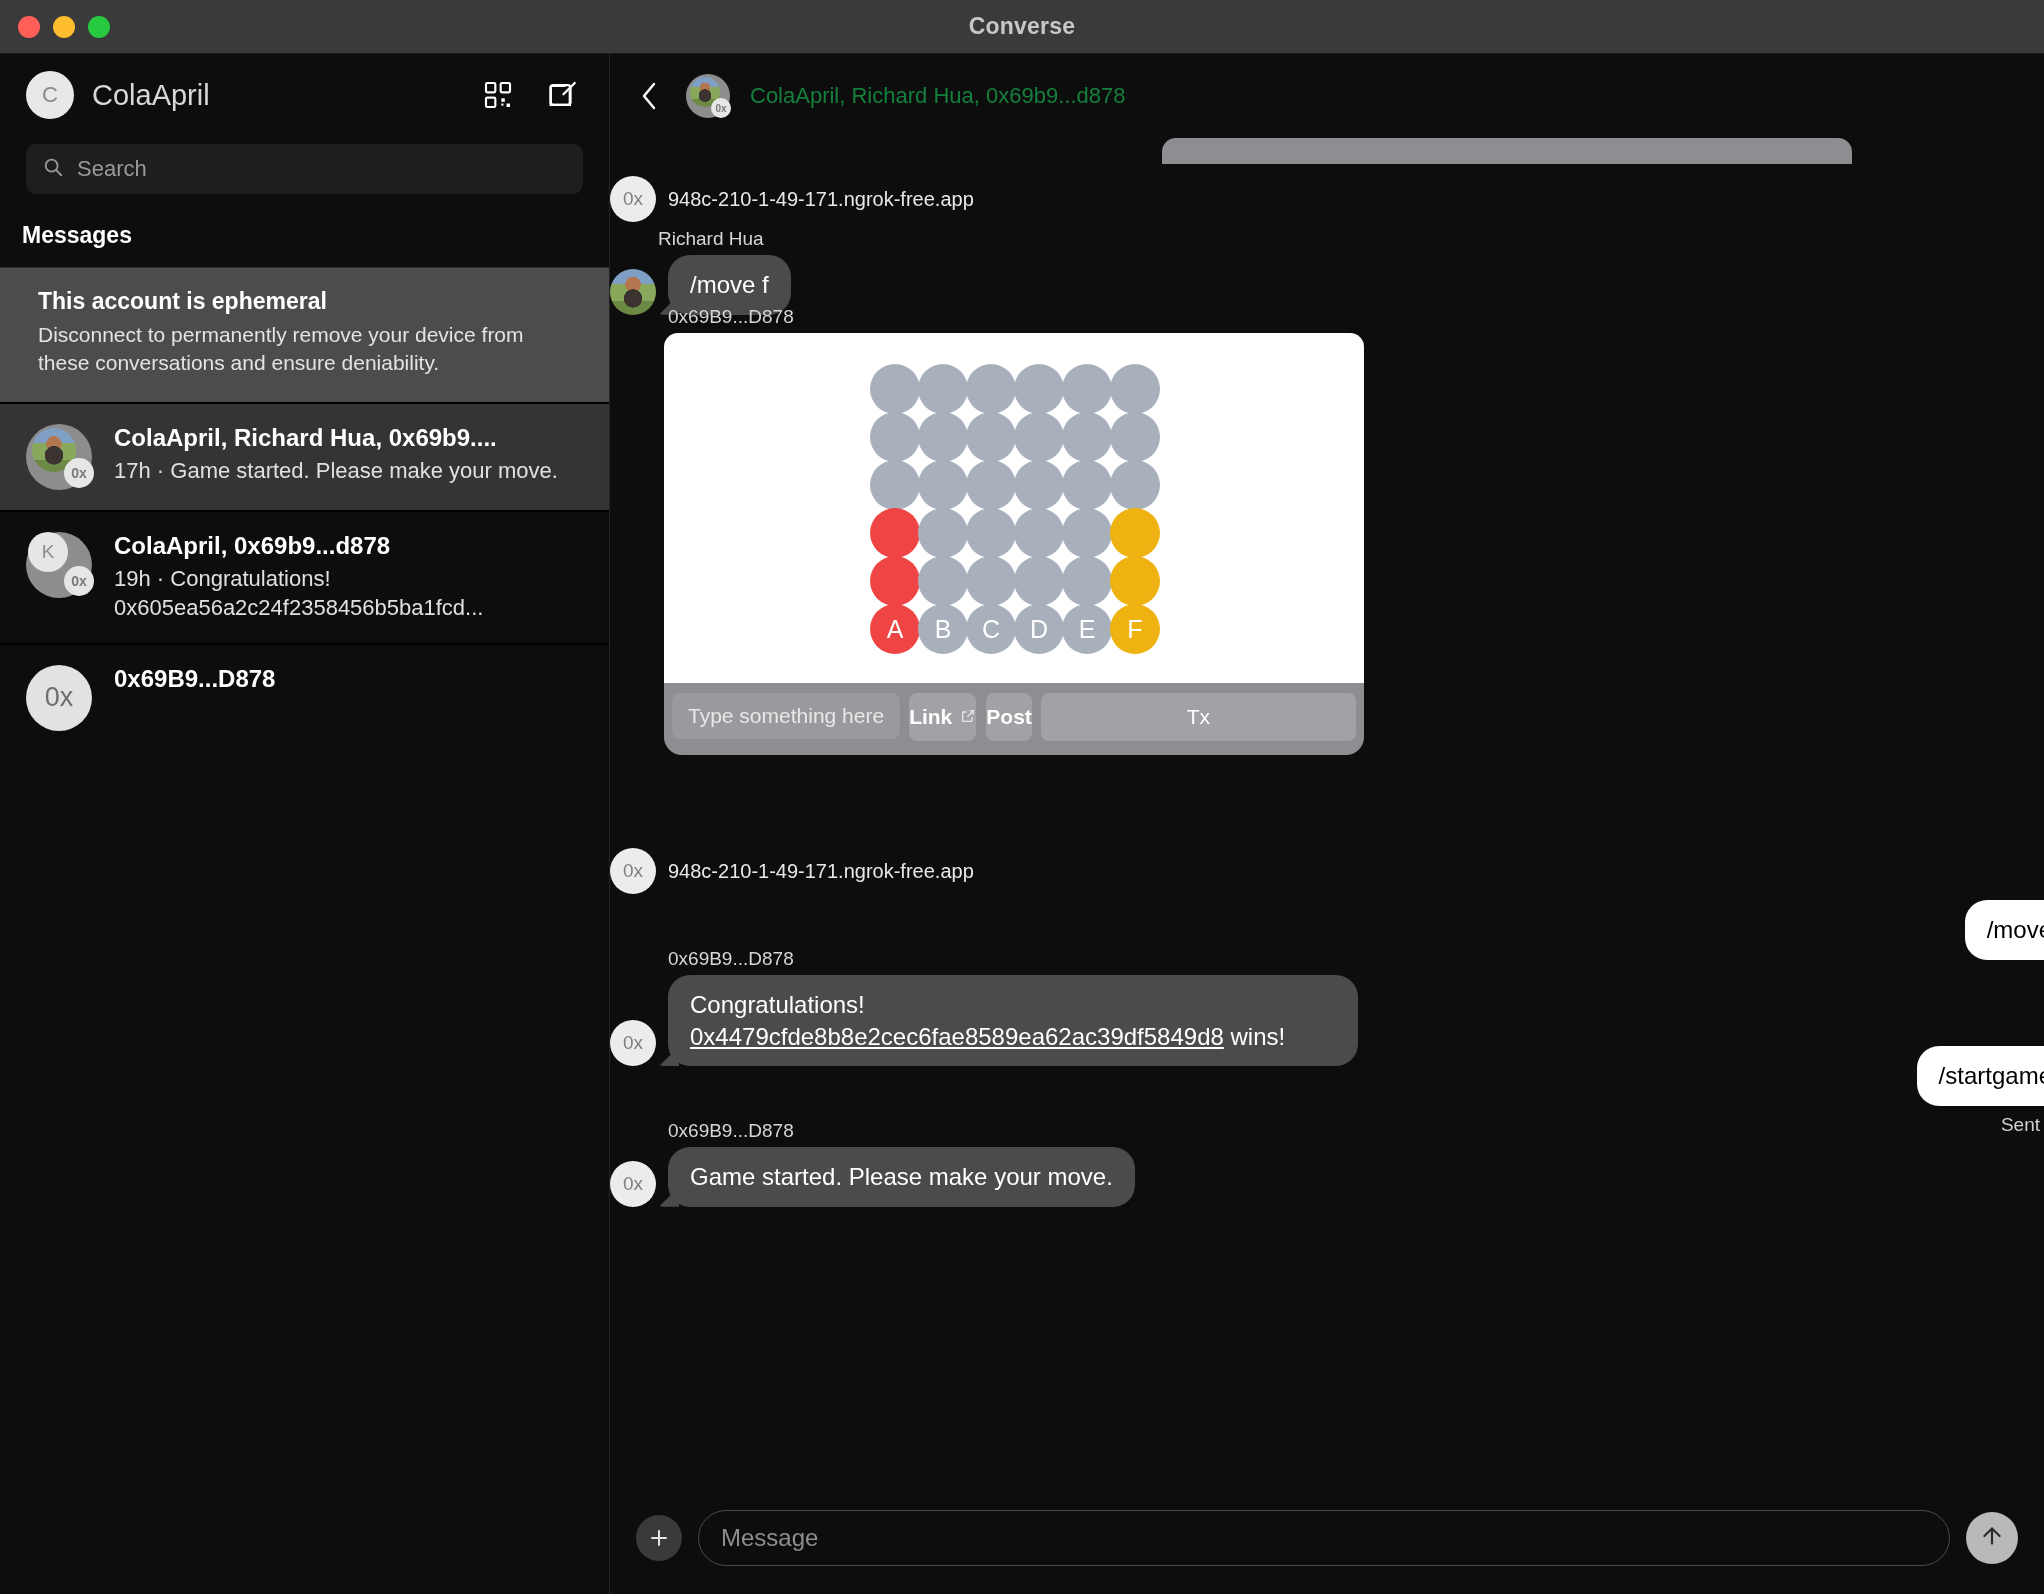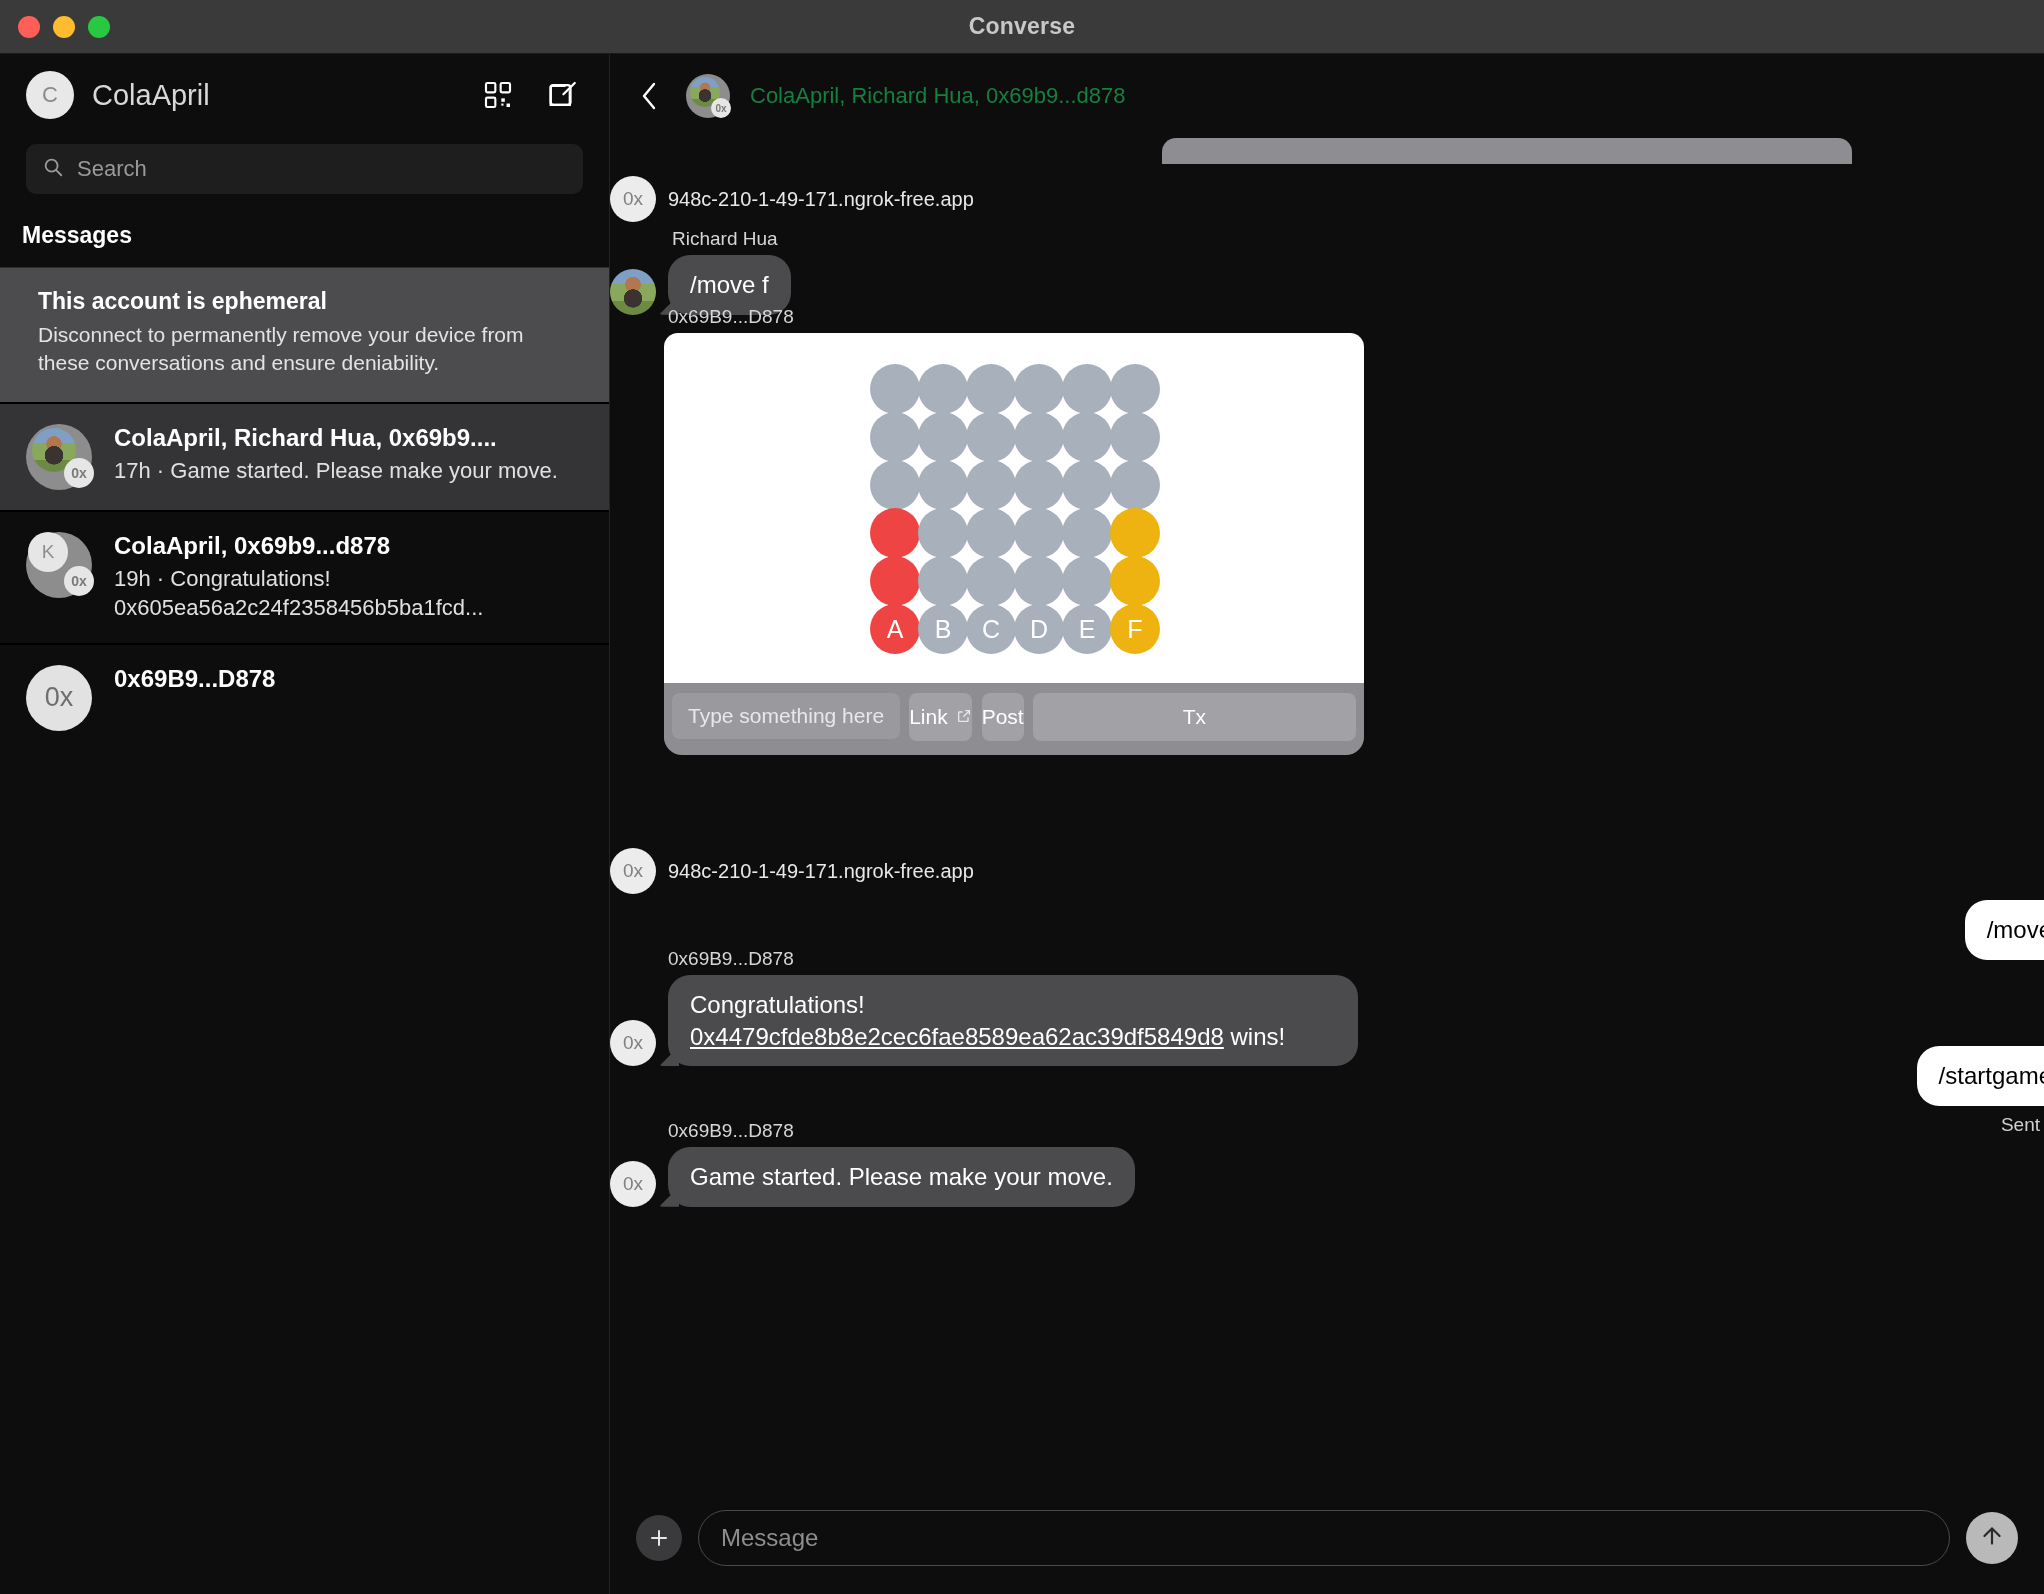--- a/index.html
+++ b/index.html
@@ -155,21 +155,21 @@
       radial-gradient(circle at 50% 64%, #3a3330 0 24%, transparent 25%),
       radial-gradient(circle at 50% 34%, #b3774f 0 20%, transparent 21%),
       linear-gradient(#7fa0c4 0 32%, #8aa85c 32% 70%, #6d8a45 70% 100%);
   }
   .bubble {
     background: #4b4b4e; color: #fff; border-radius: 22px;
     padding: 14px 22px; font-size: 24px; line-height: 1.32;
     max-width: 880px; position: relative;
   }
   .bubble.me { background: #fff; color: #000; }
-  .sender-label { font-size: 19px; color: #d6d6d6; margin-left: 62px; margin-bottom: 5px; }
+  .sender-label { font-size: 19px; color: #d6d6d6; margin-left: 48px; margin-bottom: 5px; }
   .sender-label.plain { margin-left: 58px; }
   .link-txt { text-decoration: underline; margin-top: 12px; }
 
   .tail-l::after {
     content: ""; position: absolute; left: -9px; bottom: 0;
     width: 20px; height: 20px; background: inherit;
     clip-path: polygon(100% 0, 100% 100%, 0 100%);
     border-bottom-left-radius: 4px;
   }
   .tail-r::after {
@@ -203,21 +203,21 @@
     width: 50px; height: 50px; border-radius: 50%;
     display: flex; align-items: center; justify-content: center;
     color: #fff; font-size: 25px;
   }
   .frame-controls { padding: 10px 8px 12px; display: flex; flex-direction: row; gap: 9px; }
   .frame-input {
     background: #9a9a9e; border-radius: 8px; height: 46px;
     display: flex; align-items: center; padding: 0 16px;
     color: #e8e8e8; font-size: 21px;
   }
-  .frame-btn-row { display: flex; gap: 10px; }
+  .frame-btn-row { display: flex; gap: 10px; font-weight: bold; }
   .frame-btn {
     flex: 1; background: #a2a2a6; border-radius: 8px; height: 48px;
     display: flex; align-items: center; justify-content: center; gap: 8px;
     color: #fff; font-size: 21px; cursor: pointer;
   }
   .ext-ico { display: inline-block; }
 
   .url-line { font-size: 20px; color: #e8e8e8; }
   .sent-label { font-size: 19px; color: #d0d0d0; text-align: right; }
 

